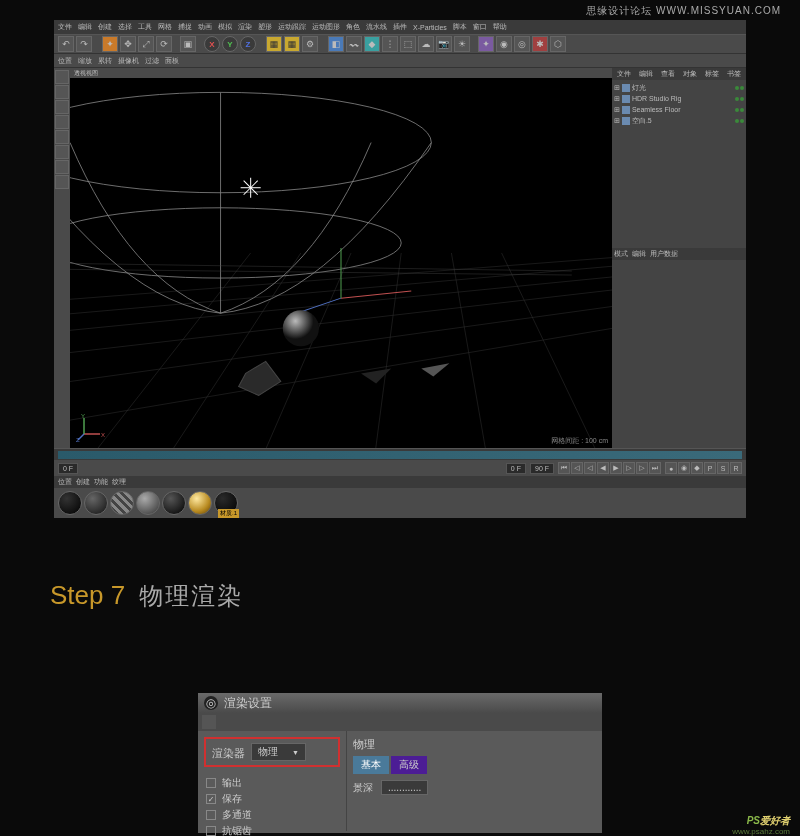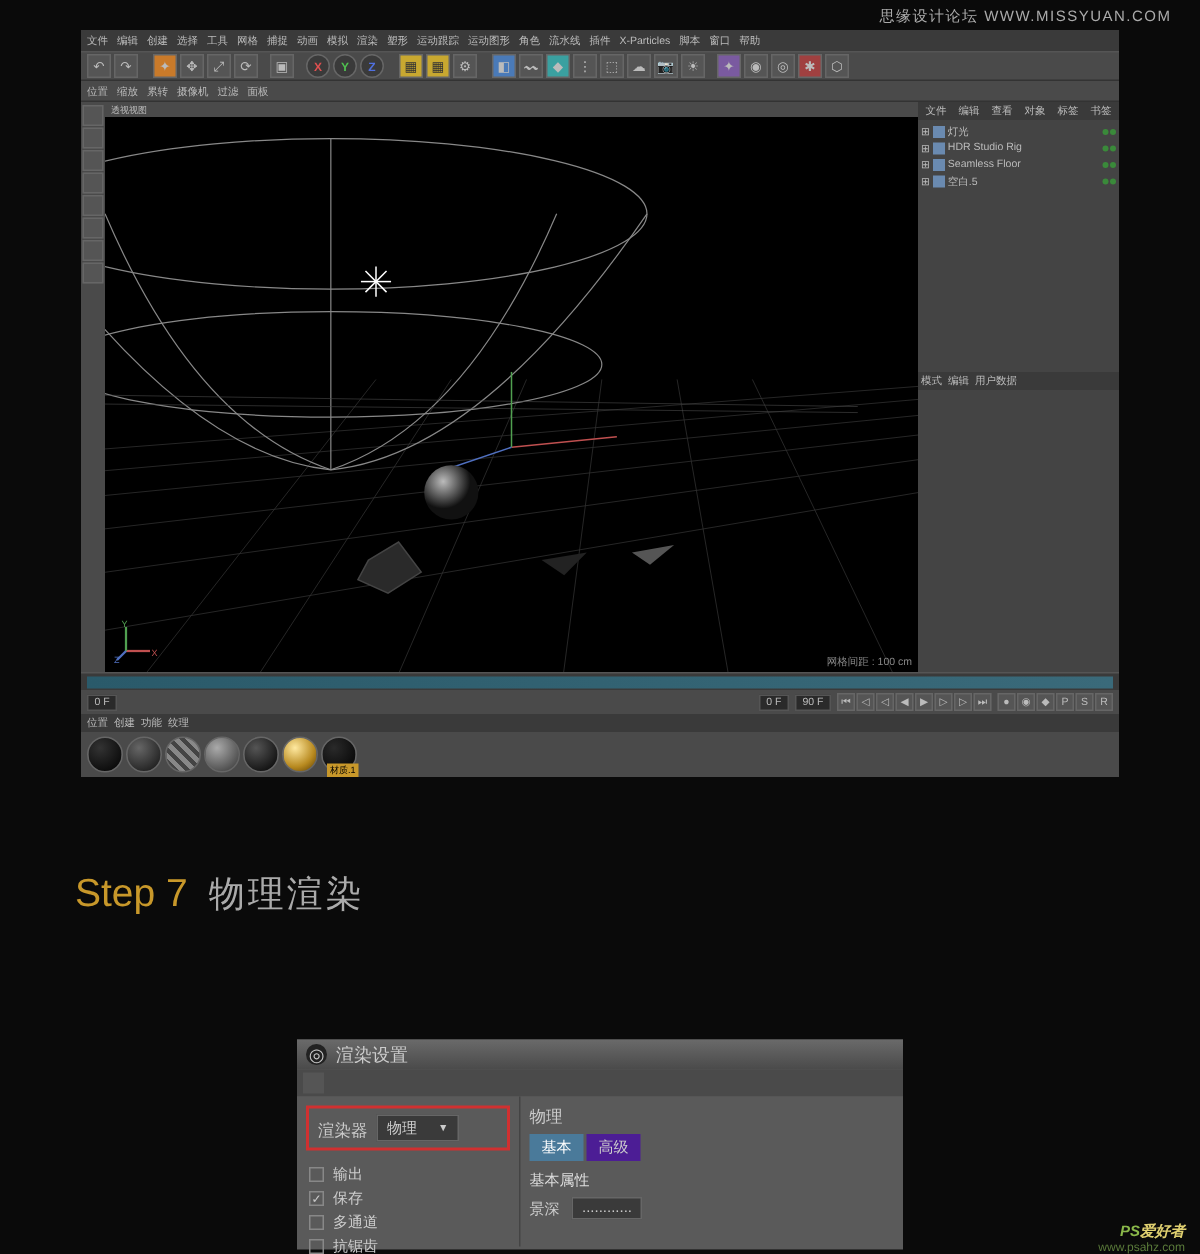--- a/index.html
+++ b/index.html
@@ -416,21 +416,20 @@
         <div class="rd-check"></div>
         <span>抗锯齿</span>
       </div>
     </div>
     <div class="rd-right">
       <div style="margin-bottom:4px;">物理</div>
       <div class="rd-tabs">
         <div class="rd-tab active">基本</div>
         <div class="rd-tab">高级</div>
       </div>
-      <div class="rd-section-title">基本属性</div>
       <div class="rd-field-row">
         <span>景深</span>
         <span class="val">............</span>
       </div>
     </div>
   </div>
 </div>
 
 <div class="psahz">
   <span>PS</span><span class="tag">爱好者</span>

